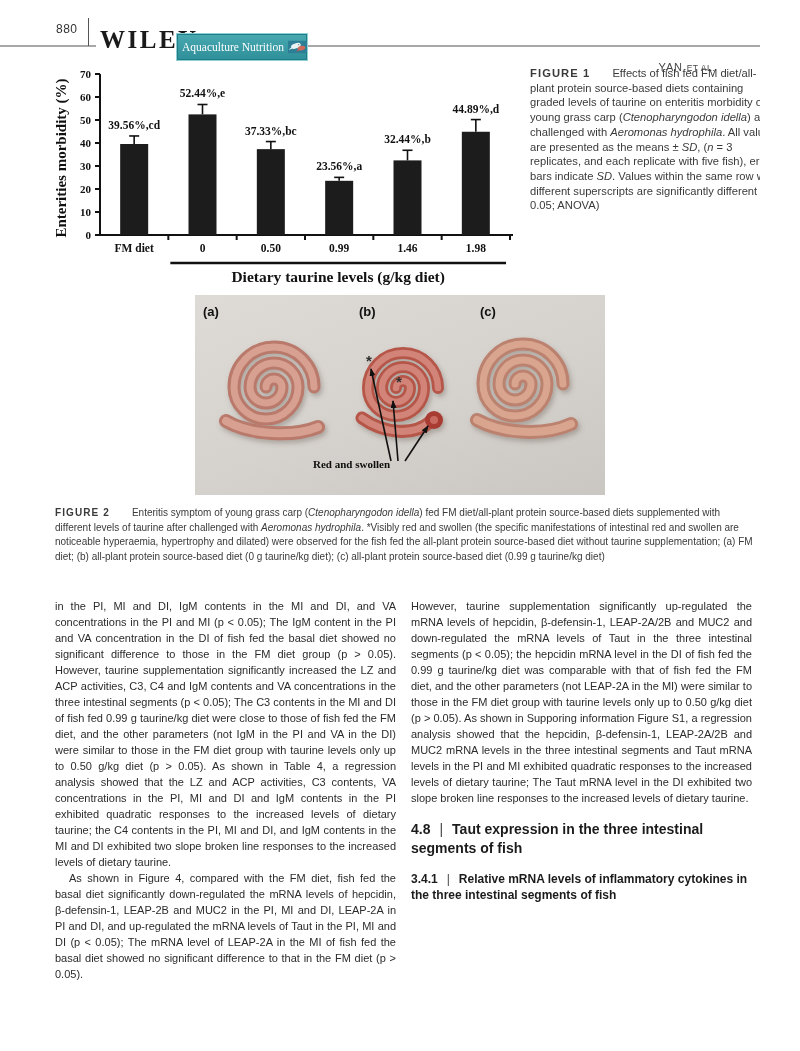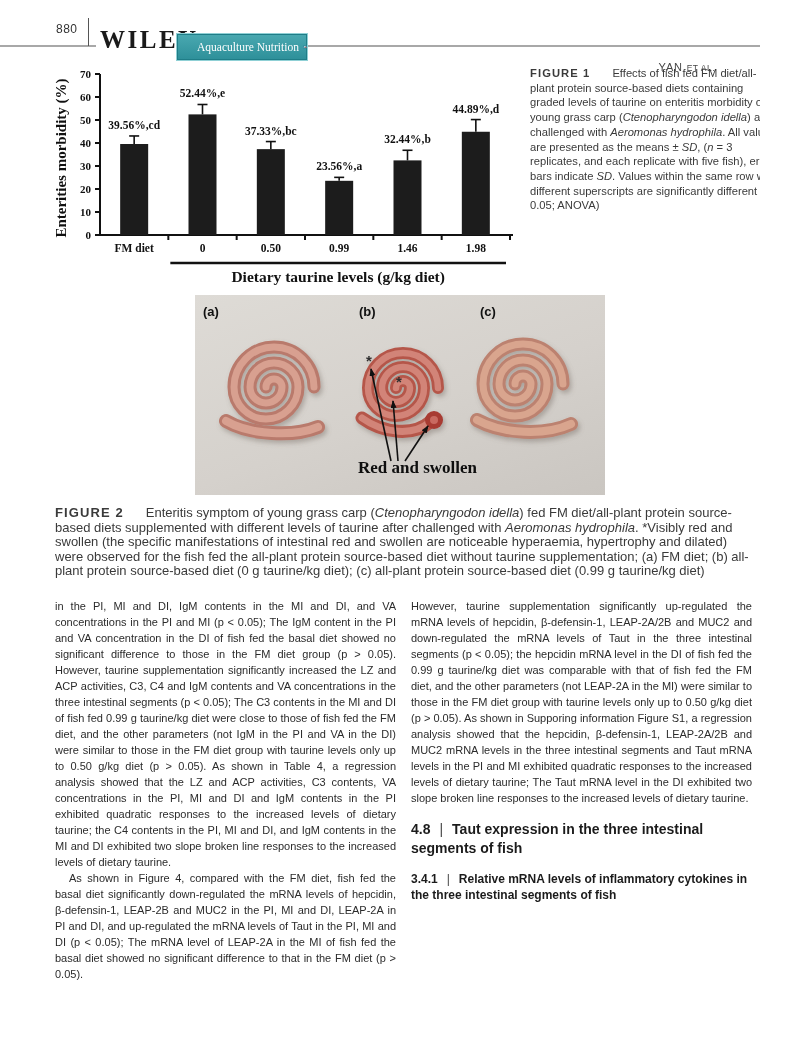--- a/index.html
+++ b/index.html
@@ -8,38 +8,38 @@
   .abs{position:absolute;}
 
   
   .head-rule{left:0;top:45px;width:800px;height:2px;background:#a8a8a8;}
   .page-num{left:56px;top:22px;font-size:12px;color:#333;letter-spacing:.5px;}
   .head-vtick{left:88px;top:18px;width:1px;height:28px;background:#555;}
   .wiley{left:96px;top:27px;font-family:"Liberation Serif",serif;font-weight:bold;
          font-size:25px;letter-spacing:2.5px;color:#1a1a1a;background:#fff;padding:0 4px;line-height:1;}
   .banner{left:176px;top:33px;width:130px;height:26px;background:linear-gradient(180deg,#4aa9b1,#2d8f99);
           border:1px solid #8fd0d5;box-shadow:inset 0 0 0 1px #1f7d87;display:flex;align-items:center;}
-  .banner-label{font-family:"Liberation Serif",serif;font-size:11.5px;color:#fff;padding-left:20px;white-space:nowrap;}
+  .banner-label{font-family:"Liberation Serif",serif;font-size:11.5px;color:#fff;padding-left:5px;white-space:nowrap;}
   .banner-fish{margin-left:4px;}
   .run-head{right:45px;top:26px;font-size:11px;color:#474747;letter-spacing:.8px;margin-top:35px;}
   .run-head .etal{font-size:8.5px;letter-spacing:.5px;}
 
   
   #chart-svg{left:52px;top:60px;}
   .fig1-caption{left:530px;top:66px;width:250px;font-size:11.2px;line-height:14.7px;color:#3a3a3a;}
   .run-i{font-style:italic;}
   .run-fig{font-weight:bold;letter-spacing:1.1px;margin-right:22px;}
 
   
   .photo-box{left:195px;top:295px;width:410px;height:200px;
              background:linear-gradient(160deg,#dedbd6,#d5d1cc 55%,#cac6c1);}
   .panel-label{position:absolute;top:9px;font-weight:bold;font-size:13px;color:#111;}
-  .anno-label{position:absolute;left:118px;top:163px;width:164px;text-align:right;
-              font-family:"Liberation Serif",serif;font-weight:bold;font-size:17px;color:#0e0e0e;}
-  .fig2-caption{left:55px;top:506px;width:702px;font-size:13px;line-height:14.6px;color:#3a3a3a;}
+  .anno-label{position:absolute;left:118px;top:163px;width:164px;text-align:left;
+              font-family:"Liberation Serif",serif;font-weight:bold;font-size:11px;color:#0e0e0e;}
+  .fig2-caption{left:55px;top:506px;width:702px;font-size:10px;line-height:14.6px;color:#3a3a3a;}
 
   
   .col{width:341px;font-size:11px;line-height:16px;text-align:justify;color:#2b2b2b;}
   .col-left{left:55px;top:598px;}
   .col-right{left:411px;top:598px;}
   .col p{margin:0;}
   .p-indent{text-indent:14px;}
   .sec-h1{margin:14px 0 0 0;font-size:14px;font-weight:bold;color:#1b1b1b;line-height:1.35;text-align:left;}
   .sec-h2{margin:13px 0 8px 0;font-size:12px;font-weight:bold;color:#1b1b1b;line-height:1.35;text-align:left;}
   .sec-sep{padding:0 9px;font-weight:normal;color:#444;}

